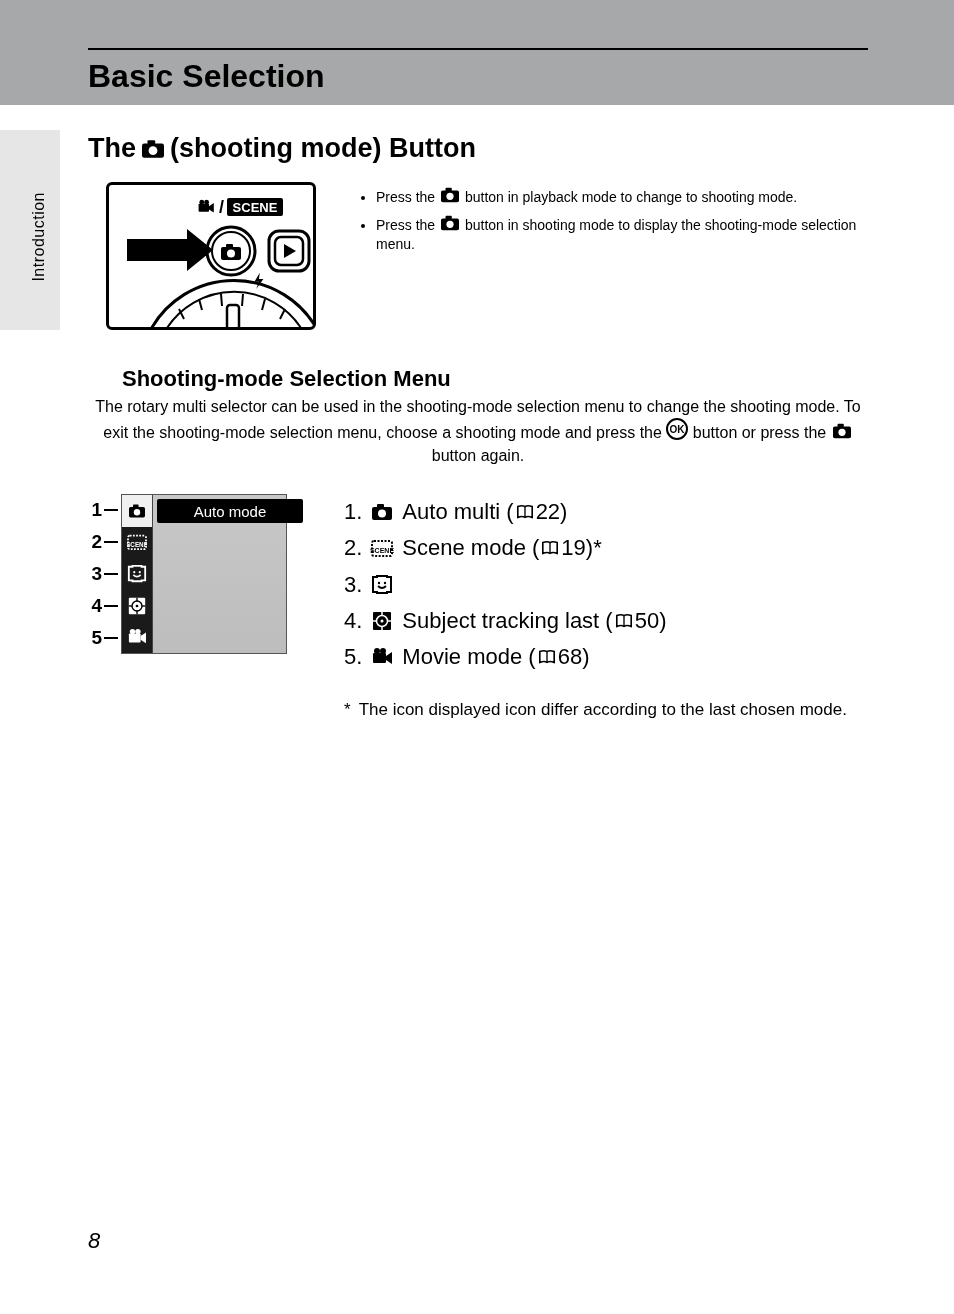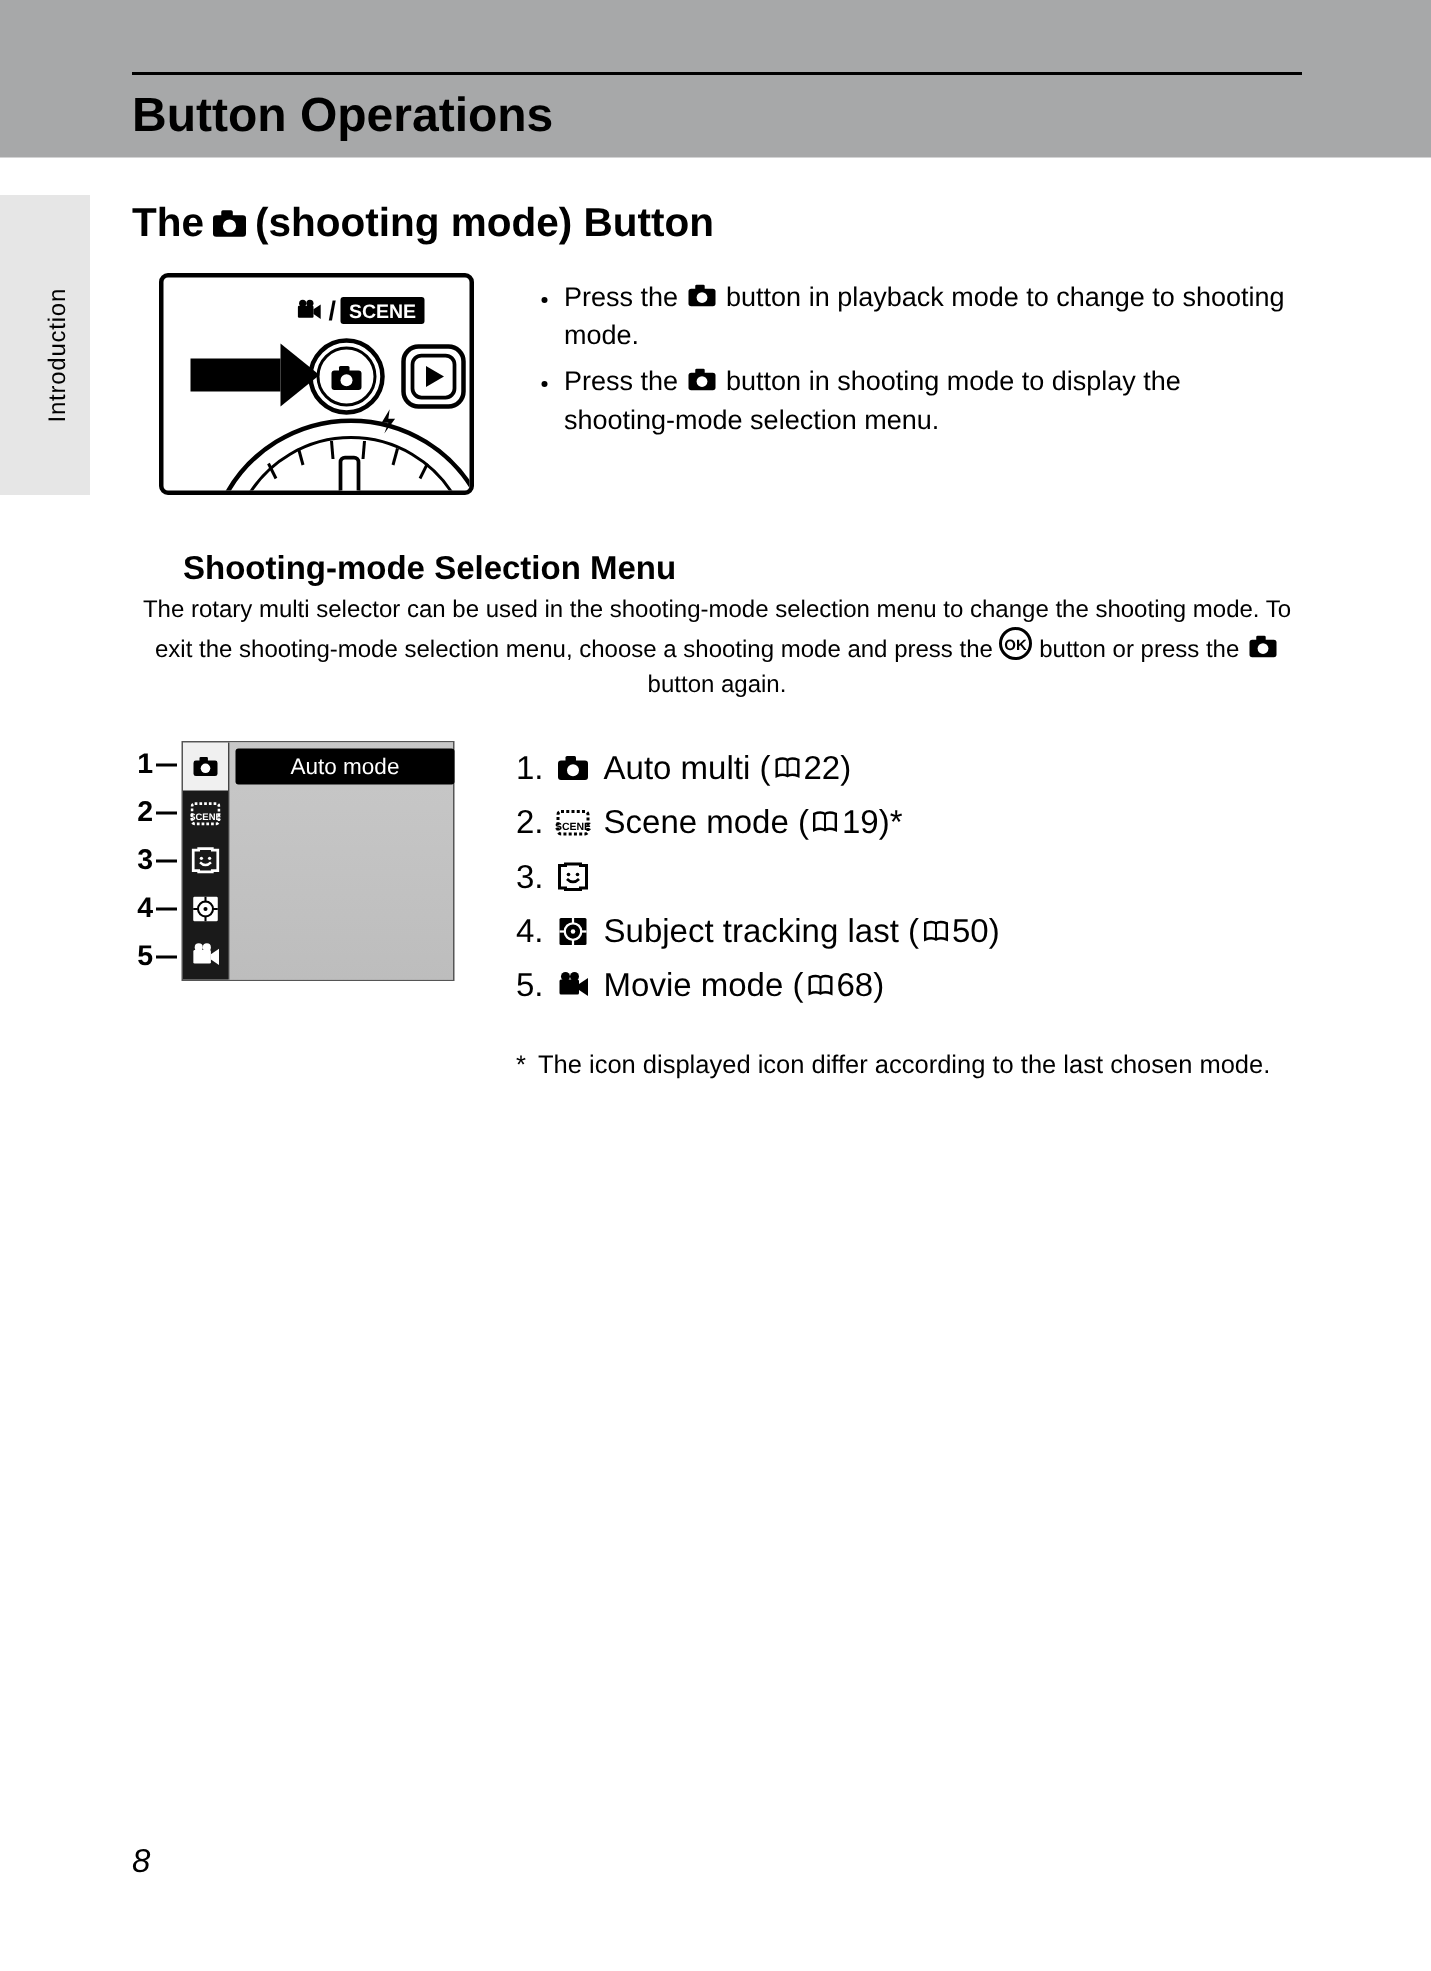--- a/index.html
+++ b/index.html
@@ -5,33 +5,33 @@
   * { box-sizing: border-box; margin: 0; padding: 0; }
   html, body { width: 954px; height: 1314px; font-family: "Segoe UI", "Myriad Pro", Arial, sans-serif; color: #000; background: #fff; }
   .page { position: relative; width: 954px; height: 1314px; }
   .gray-band { position: absolute; left: 0; top: 0; width: 954px; height: 105px; background: #a7a8a9; }
   .rule { position: absolute; left: 88px; top: 48px; width: 780px; height: 2px; background: #000; }
   .chapter-title { position: absolute; left: 88px; top: 58px; font-weight: 700; font-size: 32px; }
   .side-tab { position: absolute; left: 0; top: 130px; width: 60px; height: 200px; background: #e6e6e6; }
   .side-label { position: absolute; left: 30px; top: 192px; font-size: 16px; writing-mode: vertical-rl; text-orientation: mixed; transform: rotate(180deg); letter-spacing: .5px; }
   .h2 { position: absolute; left: 88px; top: 133px; font-weight: 700; font-size: 27px; display: flex; align-items: center; gap: 4px; }
   .cam-diagram { position: absolute; left: 106px; top: 182px; width: 210px; height: 148px; border: 3px solid #000; border-radius: 6px; background: #fff; overflow: hidden; }
-  .bullets { position: absolute; left: 344px; top: 186px; width: 520px; font-size: 18px; line-height: 1.4; }
+  .bullets { position: absolute; left: 344px; top: 186px; width: 520px; font-size: 14px; line-height: 1.4; }
   .bullets li { margin-left: 32px; margin-bottom: 6px; }
   .bullets li::marker { font-size: 14px; }
   .h3 { position: absolute; left: 88px; top: 366px; font-weight: 700; font-size: 22px; margin-left: 34px; }
   .body { position: absolute; left: 88px; top: 396px; width: 780px; font-size: 16px; line-height: 1.4; text-align: center; }
   .menu-fig { position: absolute; left: 82px; top: 494px; width: 230px; }
   .menu-row { display: flex; align-items: center; height: 32px; }
   .menu-num { width: 20px; text-align: right; font-weight: 700; font-size: 19px; }
   .menu-tick { width: 14px; height: 2px; background: #000; margin: 0 3px 0 2px; }
   .menu-icons { width: 30px; background: #1a1a1a; display: flex; flex-direction: column; }
   .mi { width: 30px; height: 32px; display: flex; align-items: center; justify-content: center; color: #fff; }
   .mi.sel { background: #f0f0f0; color: #000; }
-  .menu-panel { position: relative; width: 150px; background: linear-gradient(#c8c8c8,#bdbdbd); border-left: 1px solid #444; }
+  .menu-panel { position: relative; width: 134px; background: linear-gradient(#c8c8c8,#bdbdbd); border-left: 1px solid #444; }
   .menu-sel { position: absolute; left: 4px; top: 4px; width: 146px; height: 24px; background: #000; color: #fff; font-size: 15px; display: flex; align-items: center; justify-content: center; border-radius: 2px; }
   .mode-list { position: absolute; left: 344px; top: 494px; width: 520px; font-size: 22px; line-height: 1.65; }
   .mode-row { display: flex; align-items: center; gap: 8px; flex-wrap: wrap; }
   .footnote { position: absolute; left: 344px; top: 700px; width: 524px; font-size: 17px; display: flex; gap: 8px; }
   .page-num { position: absolute; left: 88px; bottom: 60px; font-style: italic; font-size: 22px; }
   .icon { display: inline-flex; vertical-align: -2px; }
   svg { display: block; }
 </style>
 </head>
 <body>
@@ -87,21 +87,21 @@
           <path d="M8 6 l8 5 l-8 5 z" fill="currentColor"></path>
         </g>
     <g id="ic-flash">
           <path d="M12 2 l-6 10 h5 l-3 8 l8 -11 h-5 z" fill="currentColor"></path>
         </g>
   </defs>
 </svg>
 
 <div class="gray-band"></div>
 <div class="rule"></div>
-<div class="chapter-title">Button Operations</div>
+<div class="chapter-title">Basic Selection</div>
 
 <div class="side-tab"></div>
 <div class="side-label">Introduction</div>
 
 <h2 class="h2">
   <span>The </span>
   <span class="icon">
         <svg width="26" height="22" viewBox="0 0 22 20" fill="#000">
           <use href="#ic-camera"></use>
         </svg>

